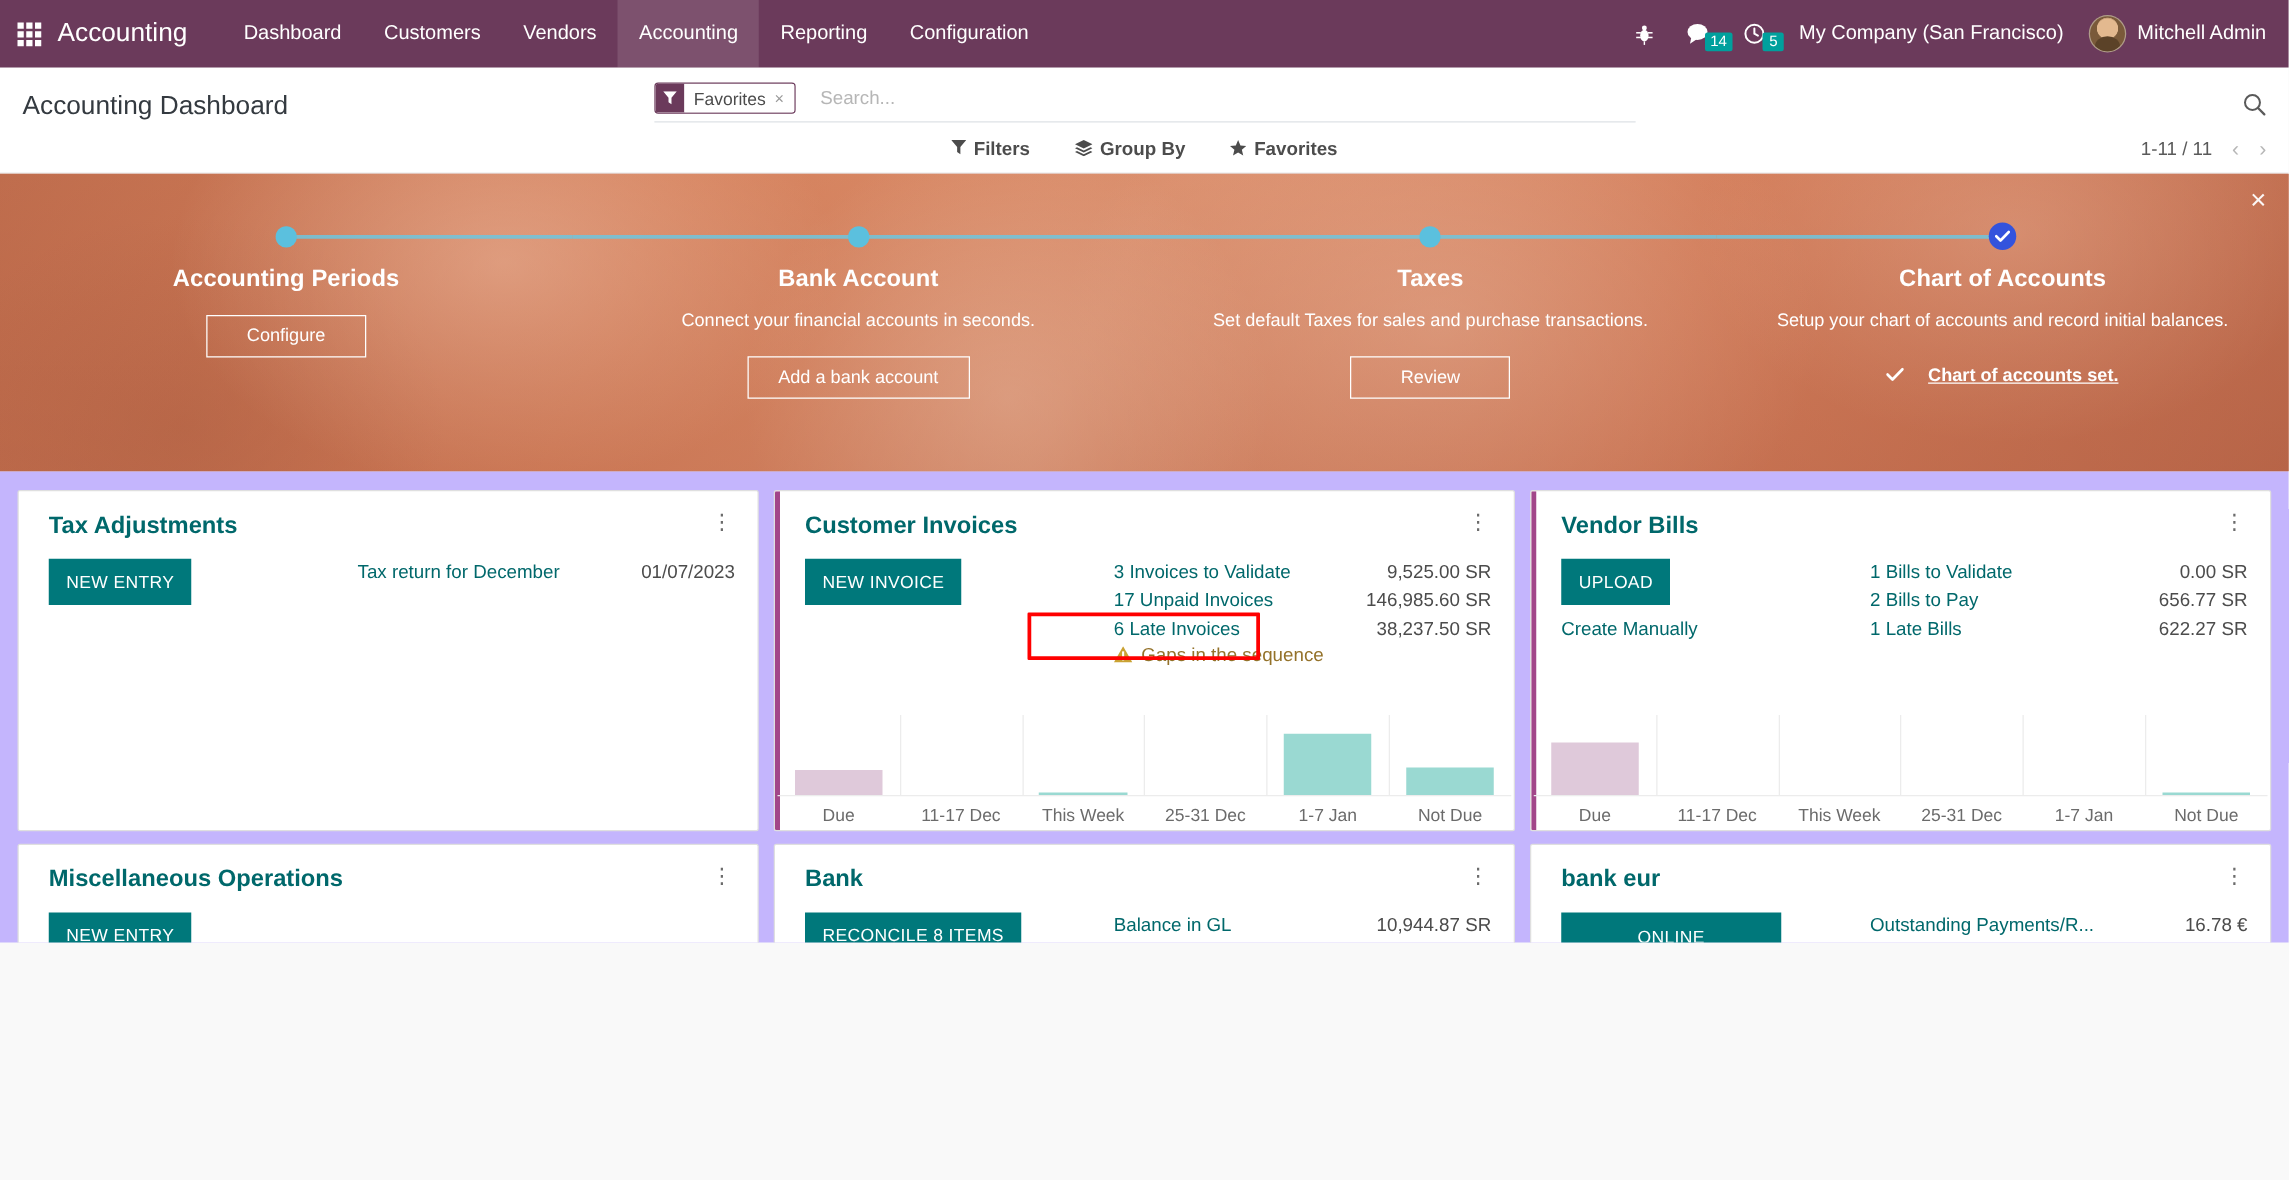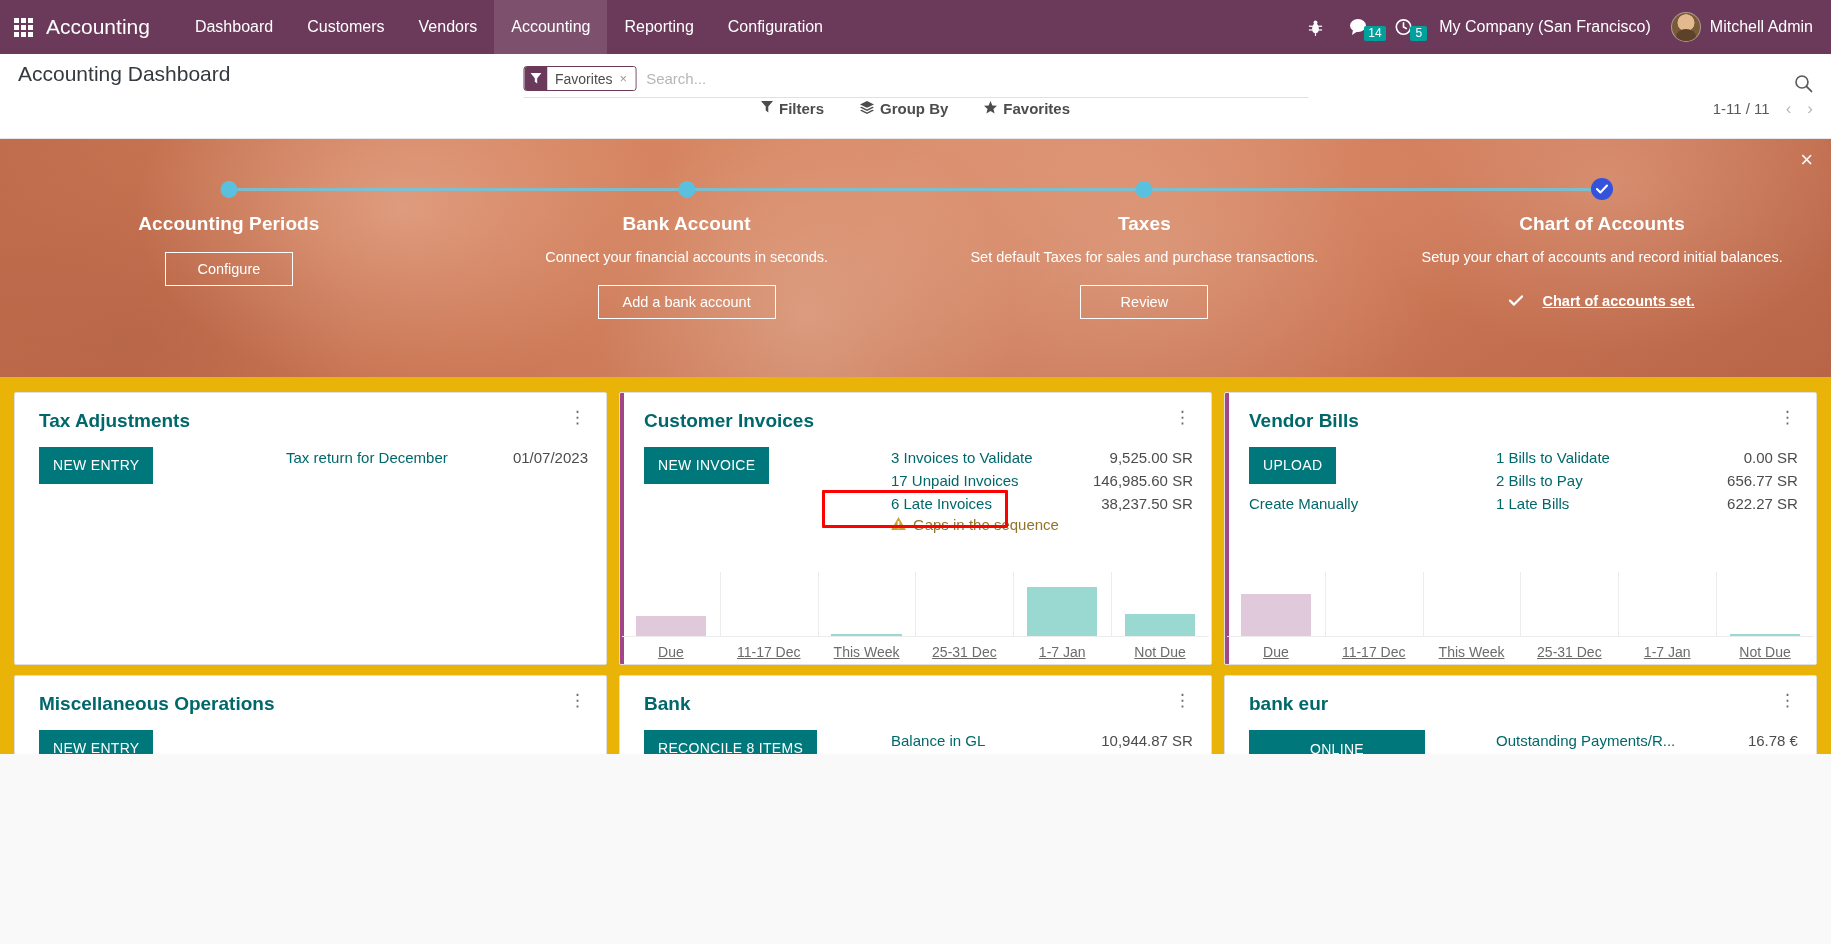--- a/index.html
+++ b/index.html
@@ -110,21 +110,21 @@
   .user-name { font-size: 16px; white-space: nowrap; }
 
   
   .control-panel {
     background: #ffffff;
     border-bottom: 1px solid #e7e7e7;
     padding: 0 18px;
     position: relative;
     height: 85px;
   }
-  .cp-row1 { display: flex; align-items: flex-start; padding-top: 4px; }
+  .cp-row1 { display: flex; align-items: flex-start; padding-top: 15px; }
   .page-title {
     font-size: 21px;
     color: #343a40;
     line-height: 32px;
     white-space: nowrap;
   }
   .searchview-wrap {
     position: absolute;
     left: 50%;
     transform: translateX(-50%);
@@ -163,21 +163,21 @@
     gap: 7px;
     padding: 0 8px;
   }
   .facet-x { color: #9a9a9a; font-size: 13px; }
   .search-input {
     border: 0;
     outline: none;
     flex: 1;
     font-size: 15px;
     color: #000000;
-    padding: 0 10px;
+    padding: 0 20px;
     font-family: "Liberation Sans", sans-serif;
     background: transparent;
   }
   .search-input::placeholder { color: #b6b6b6; }
   .search-magnifier {
     position: absolute;
     right: 18px;
     top: 20px;
     font-size: 19px;
     color: #6b6b6b;
@@ -316,21 +316,21 @@
     gap: 19px;
     text-decoration: underline;
   }
 
   
   .kanban {
     padding: 10px 8px 0 8px;
     display: flex;
     flex-wrap: wrap;
     gap: 0;
-    background: #eab308;
+    background: #c4b5fd;
     height: 377px;
     overflow: hidden;
     align-content: flex-start;
   }
   .kcol { width: 33.3333%; padding: 5px 6px; }
   .card {
     background: #ffffff;
     border: 1px solid #dfdfdf;
     border-radius: 2px;
     position: relative;
@@ -458,21 +458,20 @@
   .chart .bar { width: 72%; }
   .chart .bar.past { background: #dfc9da; }
   .chart .bar.future { background: #9ad9d2; }
   .chart .labels { display: flex; padding-top: 7px; }
   .chart .labels span {
     flex: 1;
     text-align: center;
     font-size: 14px;
     color: #6b6b6b;
     white-space: nowrap;
-    text-decoration: underline;
   }
 </style>
 </head>
 <body>
 
 <div class="navbar">
   <div class="apps-grid">
     <span class="dots">
       <i></i>
         <i></i>

